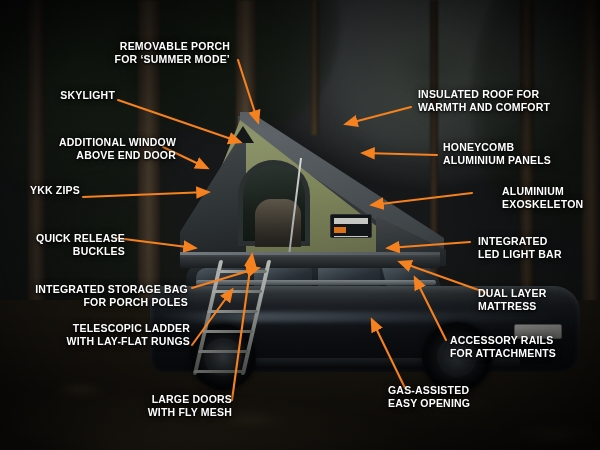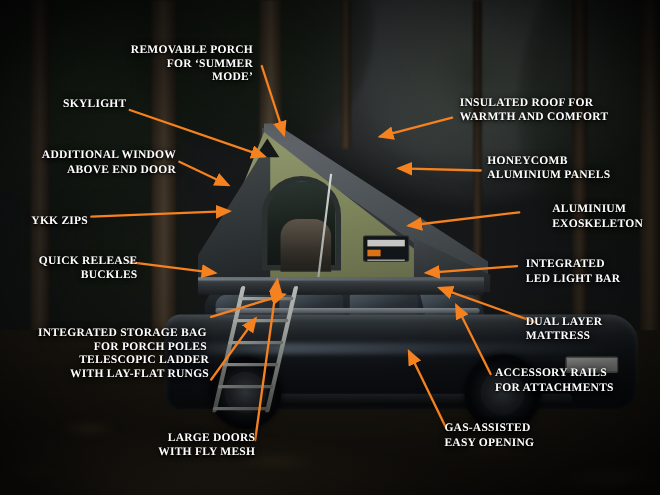--- a/index.html
+++ b/index.html
@@ -1,21 +1,21 @@
 <!DOCTYPE html>
 <html><head>
 <meta charset="utf-8">
 <style>
   html,body{margin:0;padding:0;background:#000;}
   #stage{
     position:relative;
     width:600px;height:450px;
     overflow:hidden;
     background:#0a0a09;
-    font-family:Liberation Serif, serif;
+    font-family:Liberation Sans, sans-serif;
   }
 
   
   .photo{position:absolute;inset:0;overflow:hidden;}
 
   .sky{
     position:absolute;left:0;top:0;width:600px;height:300px;
     background:
       radial-gradient(ellipse 190px 150px at 430px 40px, #6e7374 0%, #4c5153 45%, #2a2d2e 80%, #17191a 100%),
       linear-gradient(180deg,#3a3e3f 0%,#2b2f30 40%,#1a1d1c 100%);
@@ -282,41 +282,41 @@
           <line x1="470" y1="242" x2="388" y2="248"></line>
           <line x1="487" y1="293" x2="400" y2="262"></line>
           <line x1="446" y1="340" x2="415" y2="278"></line>
           <line x1="405" y1="388" x2="372" y2="320"></line>
         </g>
     </svg>
     <div id="label-group">
         <div class="lbl r" style="left: 112px; top: 40px; width: 118px; color: rgb(255, 255, 255);">REMOVABLE PORCH
 FOR ‘SUMMER MODE’</div>
         <div class="lbl r" style="left: 55px; top: 89px; width: 60px; color: rgb(255, 255, 255);">SKYLIGHT</div>
-        <div class="lbl r" style="left: 20px; top: 136px; width: 140px; color: rgb(255, 255, 255);">ADDITIONAL WINDOW
+        <div class="lbl r" style="left: 36px; top: 136px; width: 140px; color: rgb(255, 255, 255);">ADDITIONAL WINDOW
 ABOVE END DOOR</div>
-        <div class="lbl r" style="left: 25px; top: 196px; width: 55px; color: rgb(255, 255, 255);">YKK ZIPS</div>
+        <div class="lbl r" style="left: 25px; top: 184px; width: 55px; color: rgb(255, 255, 255);">YKK ZIPS</div>
         <div class="lbl r" style="left: 20px; top: 232px; width: 105px; color: rgb(255, 255, 255);">QUICK RELEASE
 BUCKLES</div>
-        <div class="lbl r" style="left: 20px; top: 283px; width: 168px; color: rgb(255, 255, 255); margin-top: 14px;">INTEGRATED STORAGE BAG
+        <div class="lbl r" style="left: 20px; top: 283px; width: 168px; color: rgb(255, 255, 255);">INTEGRATED STORAGE BAG
 FOR PORCH POLES</div>
         <div class="lbl r" style="left: 45px; top: 322px; width: 145px; color: rgb(255, 255, 255);">TELESCOPIC LADDER
 WITH LAY-FLAT RUNGS</div>
         <div class="lbl r" style="left: 120px; top: 393px; width: 112px; color: rgb(255, 255, 255);">LARGE DOORS
 WITH FLY MESH</div>
         <div class="lbl l" style="left: 418px; top: 88px; width: 170px; color: rgb(255, 255, 255);">INSULATED ROOF FOR
 WARMTH AND COMFORT</div>
         <div class="lbl l" style="left: 443px; top: 141px; width: 140px; color: rgb(255, 255, 255);">HONEYCOMB
 ALUMINIUM PANELS</div>
         <div class="lbl l" style="left: 502px; top: 185px; width: 110px; color: rgb(255, 255, 255);">ALUMINIUM
 EXOSKELETON</div>
         <div class="lbl l" style="left: 478px; top: 235px; width: 110px; color: rgb(255, 255, 255);">INTEGRATED
 LED LIGHT BAR</div>
         <div class="lbl l" style="left: 478px; top: 287px; width: 95px; color: rgb(255, 255, 255);">DUAL LAYER
 MATTRESS</div>
         <div class="lbl l" style="left: 450px; top: 334px; width: 140px; color: rgb(255, 255, 255);">ACCESSORY RAILS
 FOR ATTACHMENTS</div>
-        <div class="lbl l" style="left: 404px; top: 384px; width: 115px; color: rgb(255, 255, 255);">GAS-ASSISTED
+        <div class="lbl l" style="left: 388px; top: 384px; width: 115px; color: rgb(255, 255, 255);">GAS-ASSISTED
 EASY OPENING</div>
       </div>
   </div>
 
 </div>
 
 </body></html>

